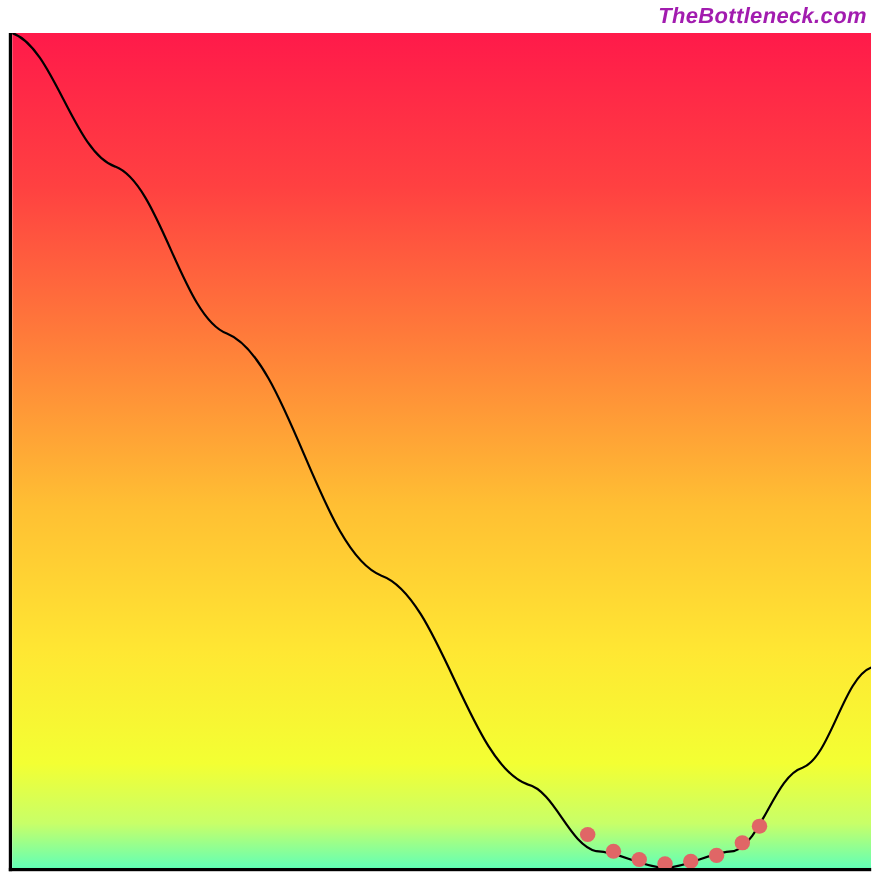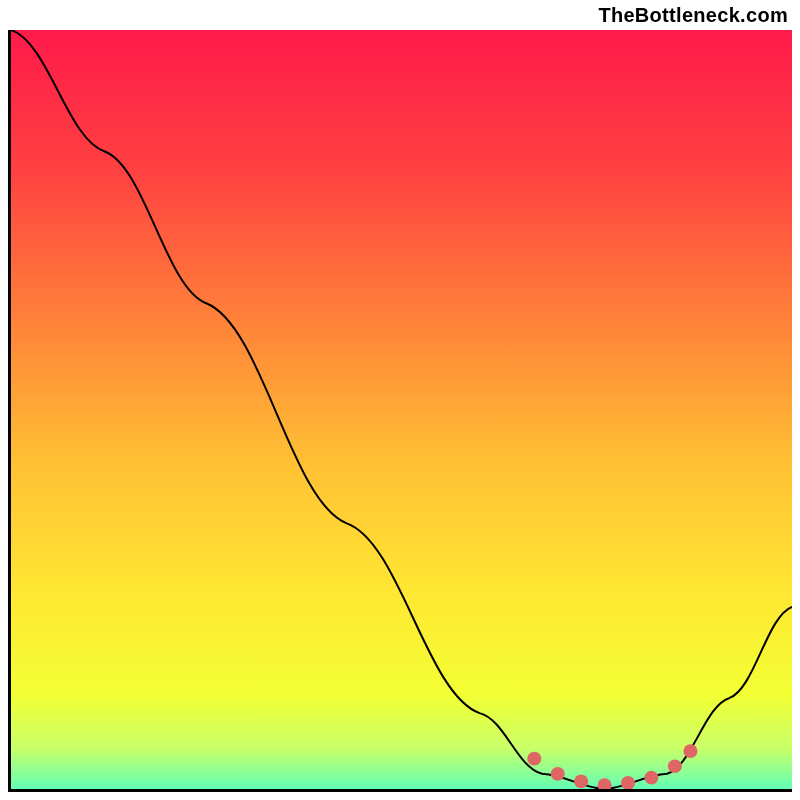--- a/index.html
+++ b/index.html
@@ -9,22 +9,23 @@
     background: #fff;
     position: relative;
     font-family: Arial, sans-serif;
   }
   .attribution {
     position: absolute;
     top: 4px;
     right: 12px;
     font-size: 20px;
     font-weight: bold;
-    color: #000000;
+    color: #a21caf;
     letter-spacing: 0.3px;
+    font-style: italic;
   }
   .plot {
     position: absolute;
     left: 8px;
     top: 30px;
     width: 784px;
     height: 762px;
     border-left: 3px solid #000;
     border-bottom: 3px solid #000;
     overflow: hidden;

